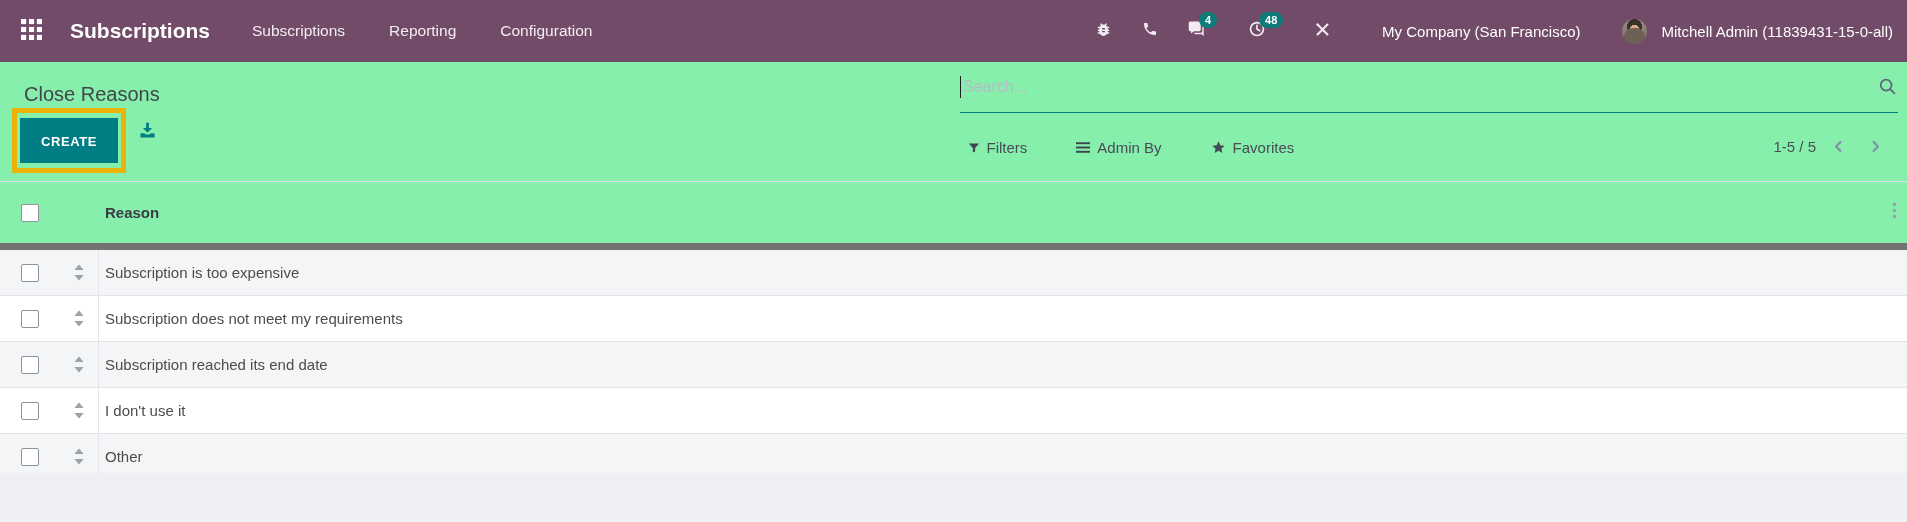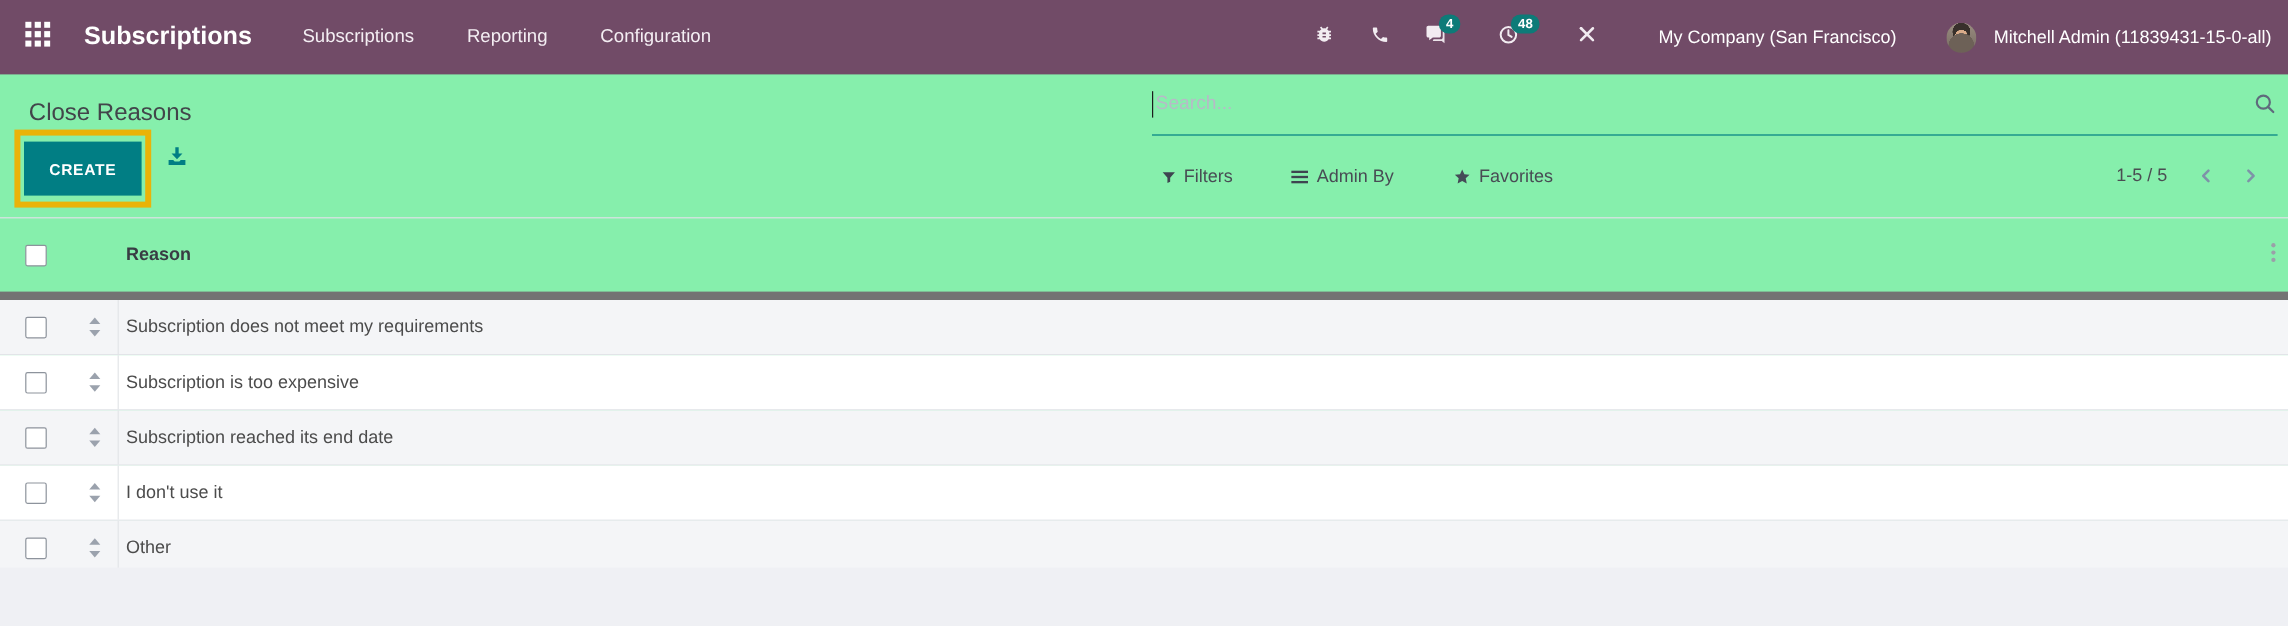--- a/index.html
+++ b/index.html
@@ -43,21 +43,21 @@
               display:flex;align-items:center;position:relative;}
   .caret{width:1.5px;height:22px;background:#1c1c1c;flex:none;}
   .search-input{flex:1;border:none;outline:none;background:transparent;font-size:16px;
                 color:#4c4c4c;padding:0 26px 0 2px;font-family:"Liberation Sans",sans-serif;}
   .search-input::placeholder{color:#b6bbc7;opacity:1;}
   .search-icon{position:absolute;right:1px;top:15px;line-height:0;cursor:pointer;}
   .filter-row{height:69px;display:flex;align-items:center;padding-left:14px;gap:20px;}
   .filter-item{display:flex;align-items:center;margin-right:29px;font-size:15px;color:#484c54;cursor:pointer;}
   .filter-item .fi-icon{line-height:0;margin-right:7px;}
   .pager{position:absolute;right:13px;top:50px;height:69px;display:flex;align-items:center;}
-  .pager-text{font-size:15px;color:#4a4d52;margin-right:14px;cursor:pointer;}
+  .pager-text{font-size:15px;color:#4a4d52;margin-right:4px;cursor:pointer;}
   .pager-btn{padding:0 11px;line-height:0;cursor:pointer;}
 
   
   .thead{height:61px;display:flex;align-items:center;position:relative;border-bottom:7px solid #737373;}
   .col-check{width:60px;box-sizing:border-box;padding-left:21px;display:flex;align-items:center;flex:none;}
   .col-handle{width:39px;box-sizing:border-box;display:flex;align-items:center;justify-content:center;
               flex:none;align-self:stretch;}
   .col-reason{flex:1;padding-left:6px;font-size:15px;color:#4c4c4c;}
   .thead .col-reason{font-weight:700;color:#383c43;}
   .cbx{width:16px;height:16px;border:1px solid #8d939c;border-radius:2px;background:#fff;
@@ -246,33 +246,33 @@
       <div class="list-row">
         <div class="col-check">
             <span class="cbx"></span>
           </div>
         <div class="col-handle">
             <span class="drag"><svg width="12" height="17" viewBox="0 0 12 17" fill="#9ba2ad">
                 <path d="M6 0.5l4.6 5.4H1.4z"></path>
                 <path d="M6 16.5L1.4 11.1h9.2z"></path>
               </svg></span>
           </div>
+        <div class="col-reason">Subscription is too expensive</div>
+      </div>
+      <div class="list-row">
+        <div class="col-check">
+            <span class="cbx"></span>
+          </div>
+        <div class="col-handle">
+            <span class="drag"><svg width="12" height="17" viewBox="0 0 12 17" fill="#9ba2ad">
+                <path d="M6 0.5l4.6 5.4H1.4z"></path>
+                <path d="M6 16.5L1.4 11.1h9.2z"></path>
+              </svg></span>
+          </div>
         <div class="col-reason">Subscription does not meet my requirements</div>
-      </div>
-      <div class="list-row">
-        <div class="col-check">
-            <span class="cbx"></span>
-          </div>
-        <div class="col-handle">
-            <span class="drag"><svg width="12" height="17" viewBox="0 0 12 17" fill="#9ba2ad">
-                <path d="M6 0.5l4.6 5.4H1.4z"></path>
-                <path d="M6 16.5L1.4 11.1h9.2z"></path>
-              </svg></span>
-          </div>
-        <div class="col-reason">Subscription is too expensive</div>
       </div>
       <div class="list-row">
         <div class="col-check">
             <span class="cbx"></span>
           </div>
         <div class="col-handle">
             <span class="drag"><svg width="12" height="17" viewBox="0 0 12 17" fill="#9ba2ad">
                 <path d="M6 0.5l4.6 5.4H1.4z"></path>
                 <path d="M6 16.5L1.4 11.1h9.2z"></path>
               </svg></span>

